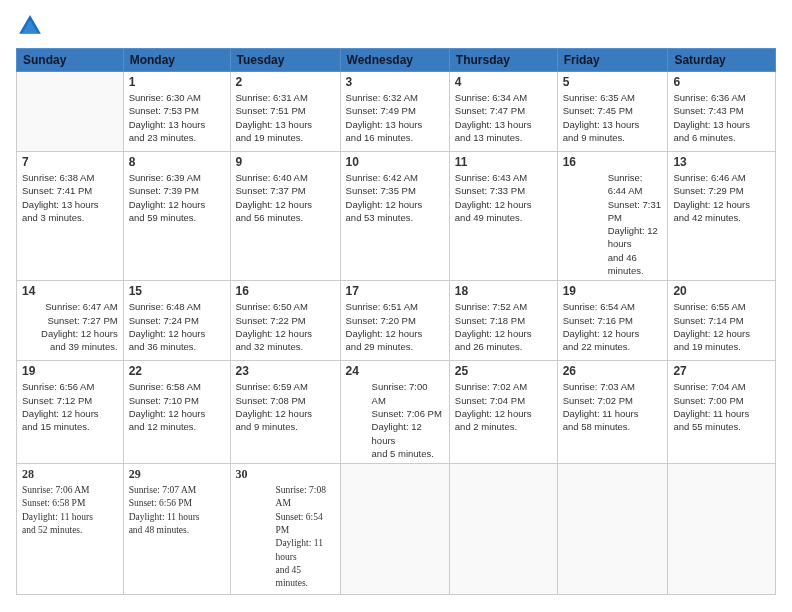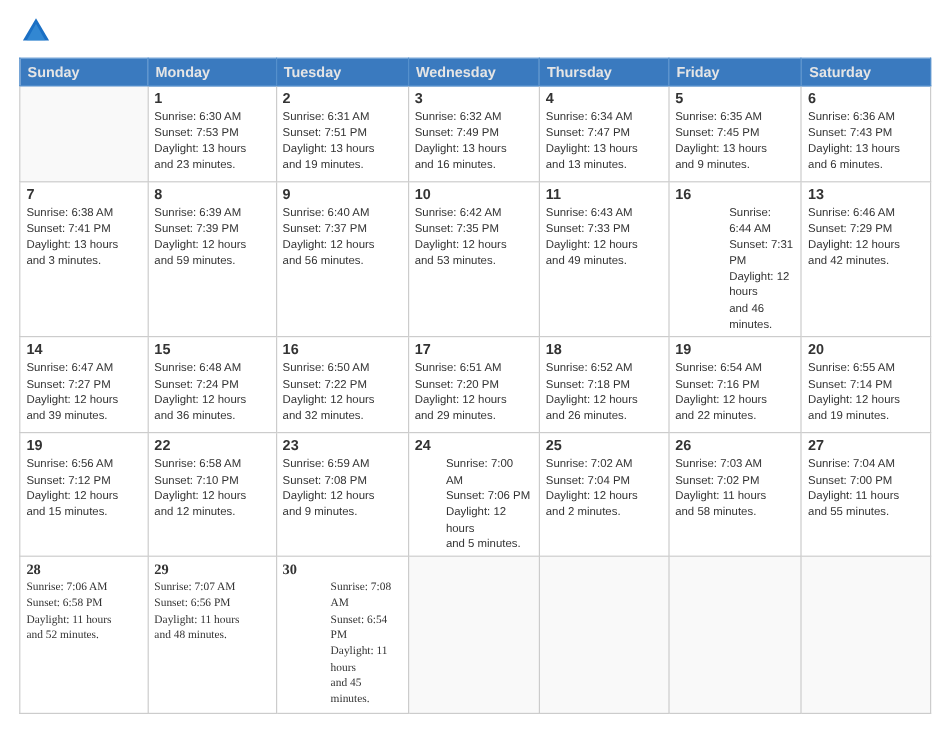--- a/index.html
+++ b/index.html
@@ -52,21 +52,21 @@
       font-size: 13px;
       color: #555;
     }
     .calendar {
       width: 100%;
       border-collapse: collapse;
       border: 1px solid #ccc;
     }
     .calendar th {
       background: #3a7abf;
-      color: #e5e5e5;
+      color: #0f172a;
       font-size: 12px;
       font-weight: bold;
       padding: 4px 6px;
       text-align: left;
       border: 1px solid #5590cc;
     }
     .calendar td {
       border: 1px solid #ccc;
       vertical-align: top;
       padding: 3px 5px;
@@ -218,21 +218,21 @@
             <span class="day-num">13</span>
             <div class="day-info" style="white-space: pre-line;">Sunrise: 6:46 AM
 Sunset: 7:29 PM
 Daylight: 12 hours
 and 42 minutes.</div>
           </td>
         </tr>
         <tr>
           <td>
             <span class="day-num">14</span>
-            <div class="day-info" style="white-space: pre-line;">Sunrise: 6:47 AM
+            <div class="day-info" style="white-space: pre-line; text-align: right;">Sunrise: 6:47 AM
 Sunset: 7:27 PM
 Daylight: 12 hours
 and 39 minutes.</div>
           </td>
           <td>
             <span class="day-num">15</span>
             <div class="day-info" style="white-space: pre-line;">Sunrise: 6:48 AM
 Sunset: 7:24 PM
 Daylight: 12 hours
 and 36 minutes.</div>
@@ -246,21 +246,21 @@
           </td>
           <td>
             <span class="day-num">17</span>
             <div class="day-info" style="white-space: pre-line;">Sunrise: 6:51 AM
 Sunset: 7:20 PM
 Daylight: 12 hours
 and 29 minutes.</div>
           </td>
           <td>
             <span class="day-num">18</span>
-            <div class="day-info" style="white-space: pre-line;">Sunrise: 6:52 AM
+            <div class="day-info" style="white-space: pre-line;">Sunrise: 7:52 AM
 Sunset: 7:18 PM
 Daylight: 12 hours
 and 26 minutes.</div>
           </td>
           <td>
             <span class="day-num">19</span>
             <div class="day-info" style="white-space: pre-line;">Sunrise: 6:54 AM
 Sunset: 7:16 PM
 Daylight: 12 hours
 and 22 minutes.</div>

